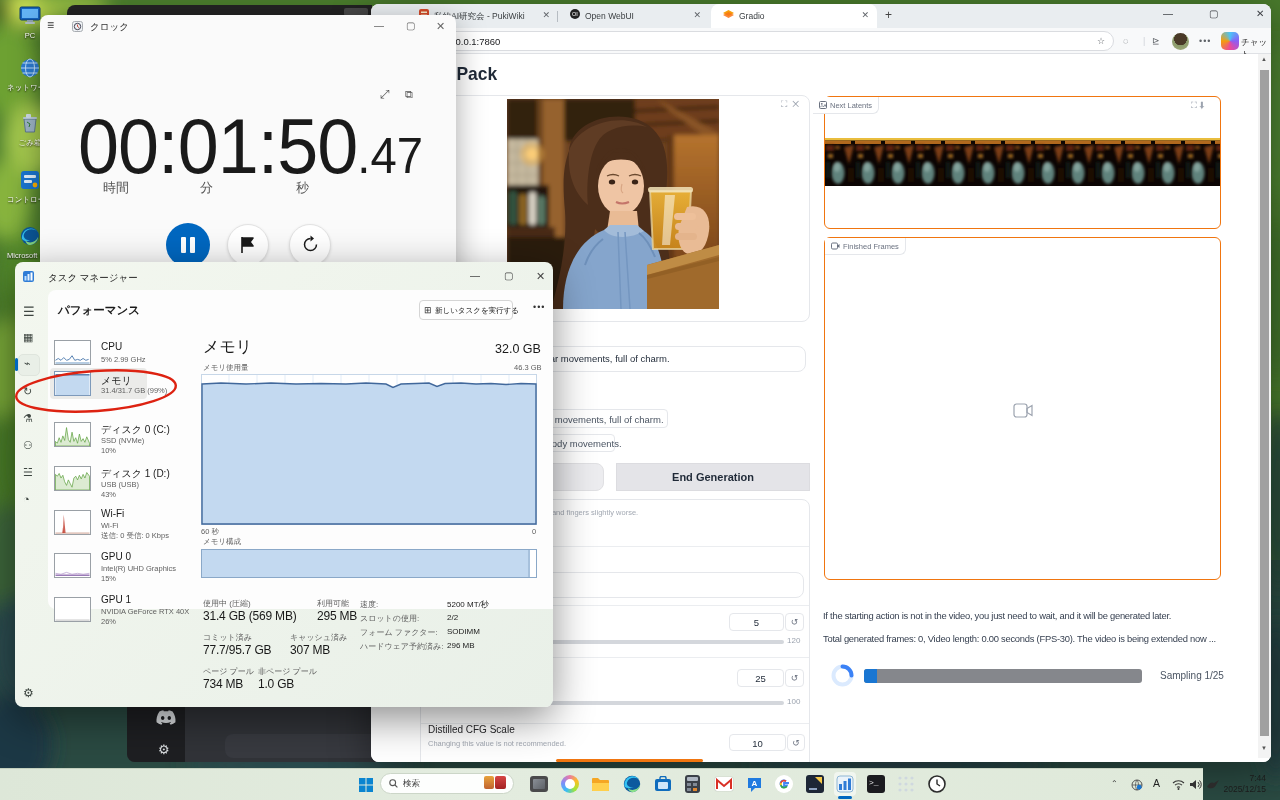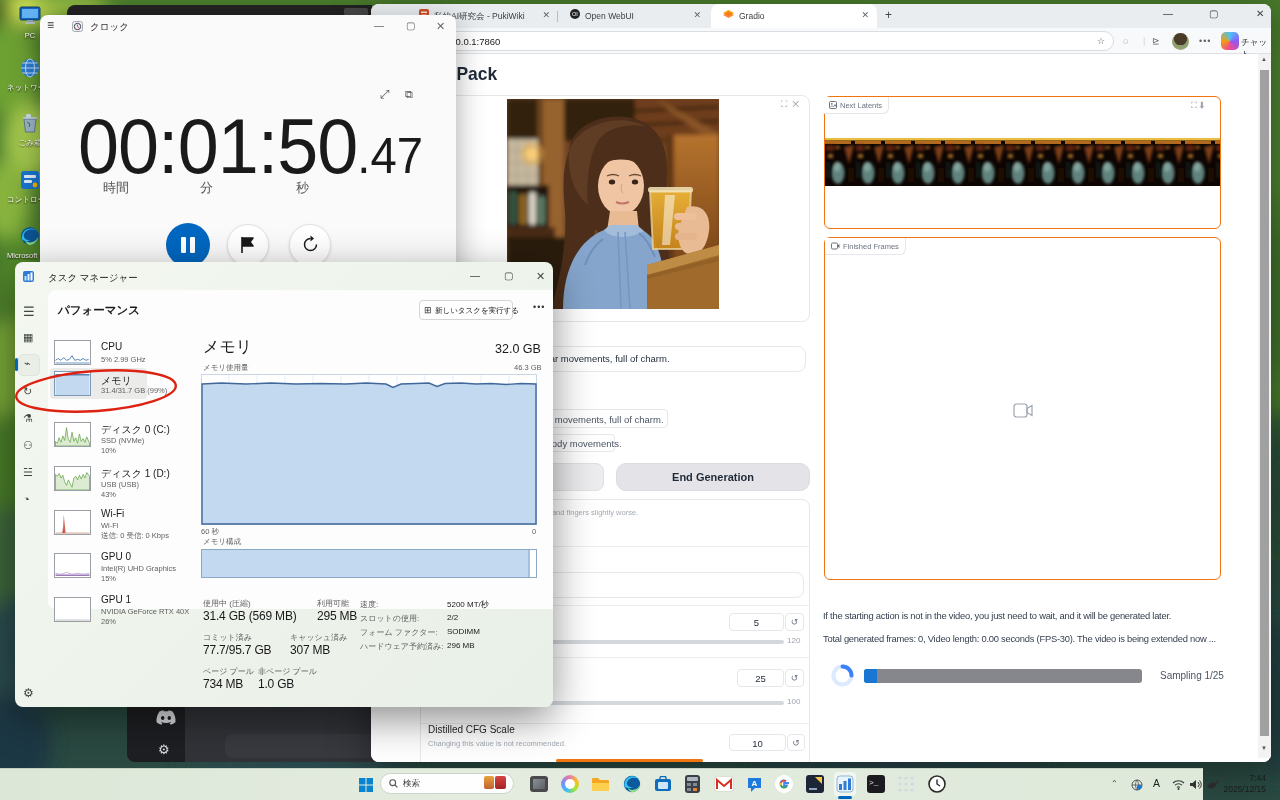--- a/index.html
+++ b/index.html
@@ -266,21 +266,21 @@
 
       <div class="gbox" style="left:49px;top:292px;width:386px;height:26px"></div>
       <span class="gtxt" style="left:147px;top:299px;font-size:9.5px;color:#1f2937">with clear movements, full of charm.</span>
 
       <div class="gbox" style="left:129px;top:355px;width:168px;height:19px;border-radius:4px"></div>
       <span class="gtxt" style="left:141px;top:360px;font-size:9.5px;color:#4b5563">with clear movements, full of charm.</span>
       <div class="gbox" style="left:129px;top:380px;width:115px;height:18px;border-radius:4px"></div>
       <span class="gtxt" style="left:43px;top:384px;font-size:9.5px;color:#4b5563">A character doing some simple body movements.</span>
 
       <div class="abs" style="left:49px;top:409px;width:184px;height:28px;background:#ececef;border:1px solid #e0e0e3;border-radius:8px"></div>
-      <div class="abs" style="left:245px;top:409px;width:194px;height:28px;background:#e4e4e8;border:1px solid #dcdce0;border-radius:10px;display:flex;align-items:center;justify-content:center;font-size:11px;font-weight:bold;color:#1f2937">End Generation</div>
+      <div class="abs" style="left:245px;top:409px;width:194px;height:28px;background:#e4e4e8;border:1px solid #dcdce0;border-radius:0;display:flex;align-items:center;justify-content:center;font-size:11px;font-weight:bold;color:#1f2937">End Generation</div>
 
       <div class="gbox" style="left:49px;top:445px;width:390px;height:329px">
         <div style="position:absolute;left:0;top:46px;width:100%;height:1px;background:#ebedf0"></div>
         <div style="position:absolute;left:0;top:105px;width:100%;height:1px;background:#ebedf0"></div>
         <div style="position:absolute;left:0;top:157px;width:100%;height:1px;background:#ebedf0"></div>
         <div style="position:absolute;left:0;top:223px;width:100%;height:1px;background:#ebedf0"></div>
       </div>
       <span class="gtxt" style="left:55px;top:454px;font-size:7.5px;color:#a3a9b3">Faster speed, but often makes hands and fingers slightly worse.</span>
       <div class="gbox" style="left:57px;top:518px;width:376px;height:26px"></div>
 
@@ -292,21 +292,21 @@
       <div class="gbox" style="left:414px;top:615px;width:19px;height:18px;border-radius:4px;text-align:center;font-size:9px;color:#6b7280;line-height:17px">↺</div>
       <div class="abs" style="left:57px;top:647px;width:356px;height:4px;background:#d4d7dc;border-radius:2px"></div>
       <span class="gtxt" style="left:416px;top:643px;font-size:8px;color:#9ca3af">100</span>
       <span class="gtxt" style="left:57px;top:670px;font-size:10px;color:#27272a">Distilled CFG Scale</span>
       <span class="gtxt" style="left:57px;top:685px;font-size:7.5px;color:#a3a9b3">Changing this value is not recommended.</span>
       <div class="gbox" style="left:358px;top:680px;width:57px;height:17px;border-radius:4px;text-align:center;font-size:9.5px;color:#1f2937;line-height:17px">10</div>
       <div class="gbox" style="left:416px;top:680px;width:18px;height:17px;border-radius:4px;text-align:center;font-size:9px;color:#6b7280;line-height:16px">↺</div>
       <div class="abs" style="left:185px;top:705px;width:147px;height:2.5px;background:#f0750f;border-radius:2px"></div>
 
       <div class="obox" style="left:453px;top:42px;width:397px;height:133px"></div>
-      <div class="glabel" style="left:452px;top:43px;height:17px"><svg width="8" height="8" viewBox="0 0 8 8">
+      <div class="glabel" style="left:442px;top:43px;height:17px"><svg width="8" height="8" viewBox="0 0 8 8">
             <rect x="0.5" y="0.5" width="7" height="7" rx="1" fill="none" stroke="#6b7280"></rect>
             <circle cx="2.8" cy="2.8" r="0.9" fill="#6b7280"></circle>
             <path d="M1 6.5 L3 4.5 L4.5 6 L6 3.5 L7.5 6.5" stroke="#6b7280" stroke-width=".8" fill="none"></path>
           </svg>Next Latents</div>
       <span class="gtxt" style="left:820px;top:46px;font-size:8.5px;color:#9ca3af">⛶ ⬇</span>
       <svg class="abs" style="left:454px;top:84px" width="395" height="48" viewBox="0 0 395 48" id="latents">
         <defs>
           <filter id="lb" x="-40%" y="-40%" width="180%" height="180%">
               <feGaussianBlur stdDeviation="1.8"></feGaussianBlur>
             </filter>

